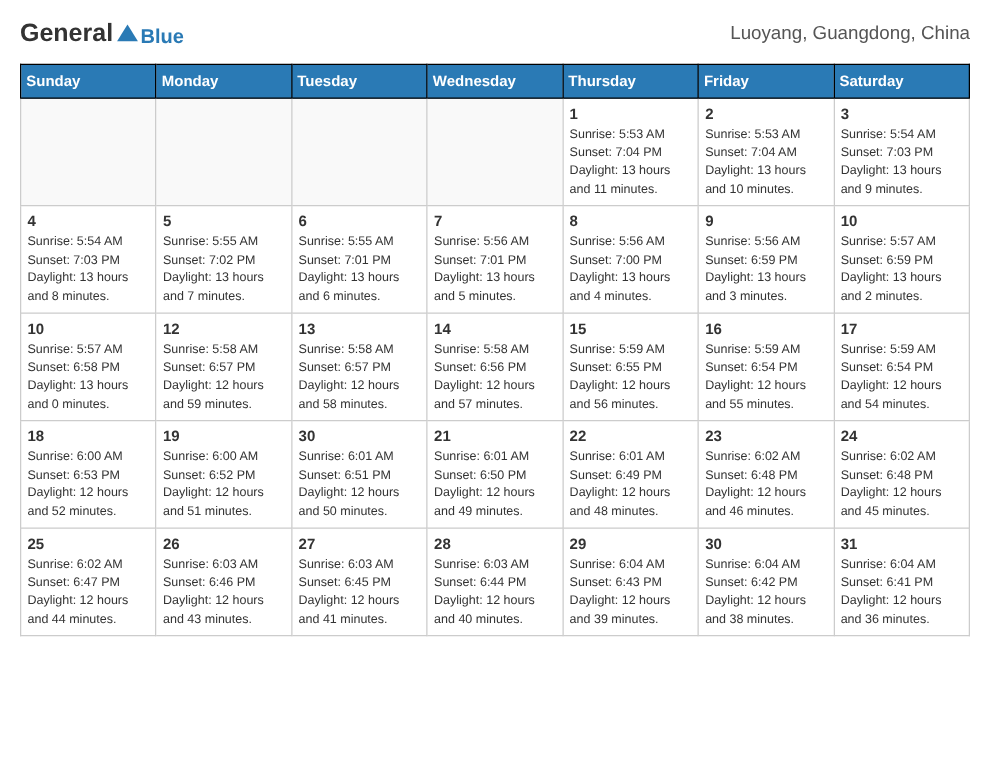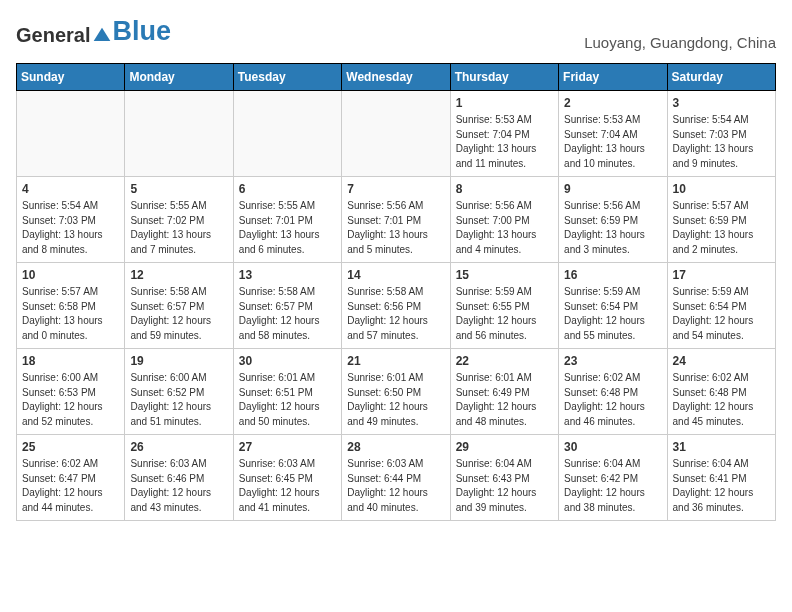--- a/index.html
+++ b/index.html
@@ -24,42 +24,42 @@
     .logo-text {
       display: flex;
       align-items: center;
     }
     .logo-general {
       font-size: 20px;
       font-weight: bold;
       color: #333;
     }
     .logo-blue {
-      font-size: 27px;
+      font-size: 16px;
       font-weight: bold;
       color: #2a7ab5;
     }
     .logo-icon {
       width: 20px;
       height: 20px;
       margin-left: 2px;
     }
     .title-block {
       text-align: right;
     }
     .month-year {
       font-size: 36px;
       font-weight: 300;
       color: #333;
       line-height: 1.1;
     }
     .location {
       font-size: 15px;
       color: #555;
-      margin-top: 18px;
+      margin-top: 2px;
     }
     table {
       width: 100%;
       border-collapse: collapse;
       table-layout: fixed;
     }
     thead tr th {
       background-color: #2a7ab5;
       color: #fff;
       font-size: 12px;

